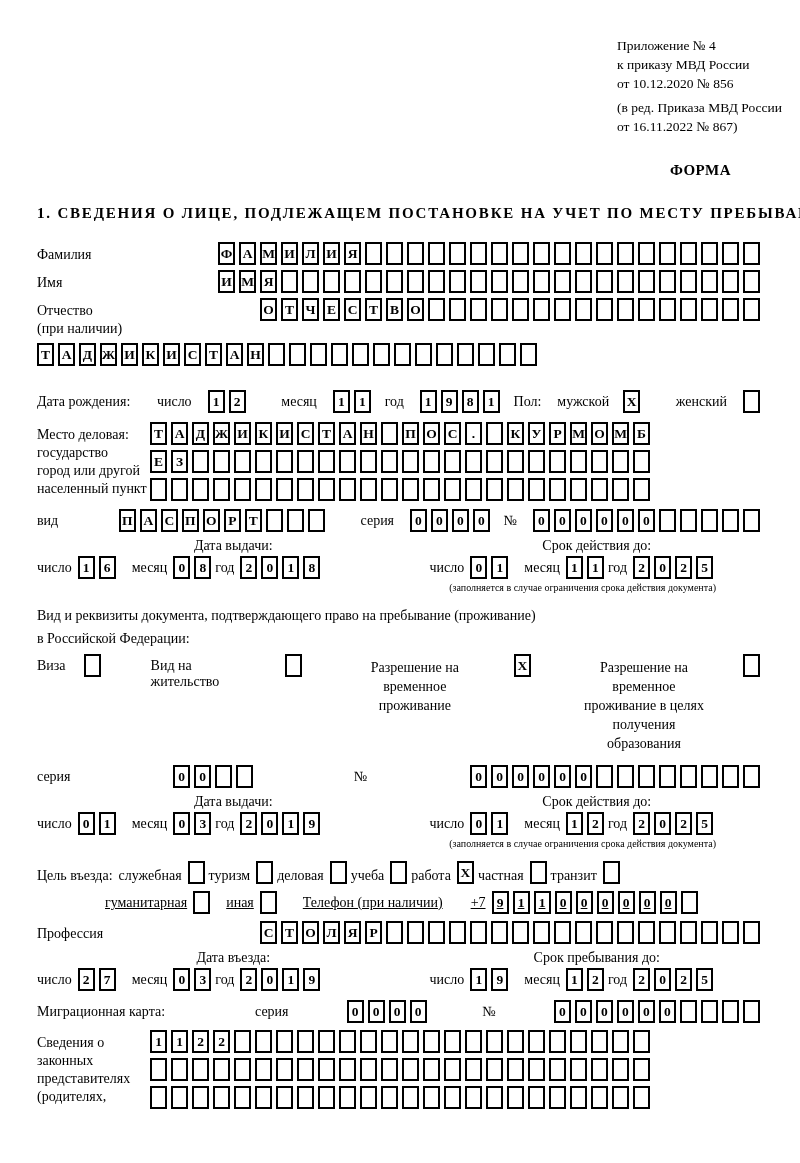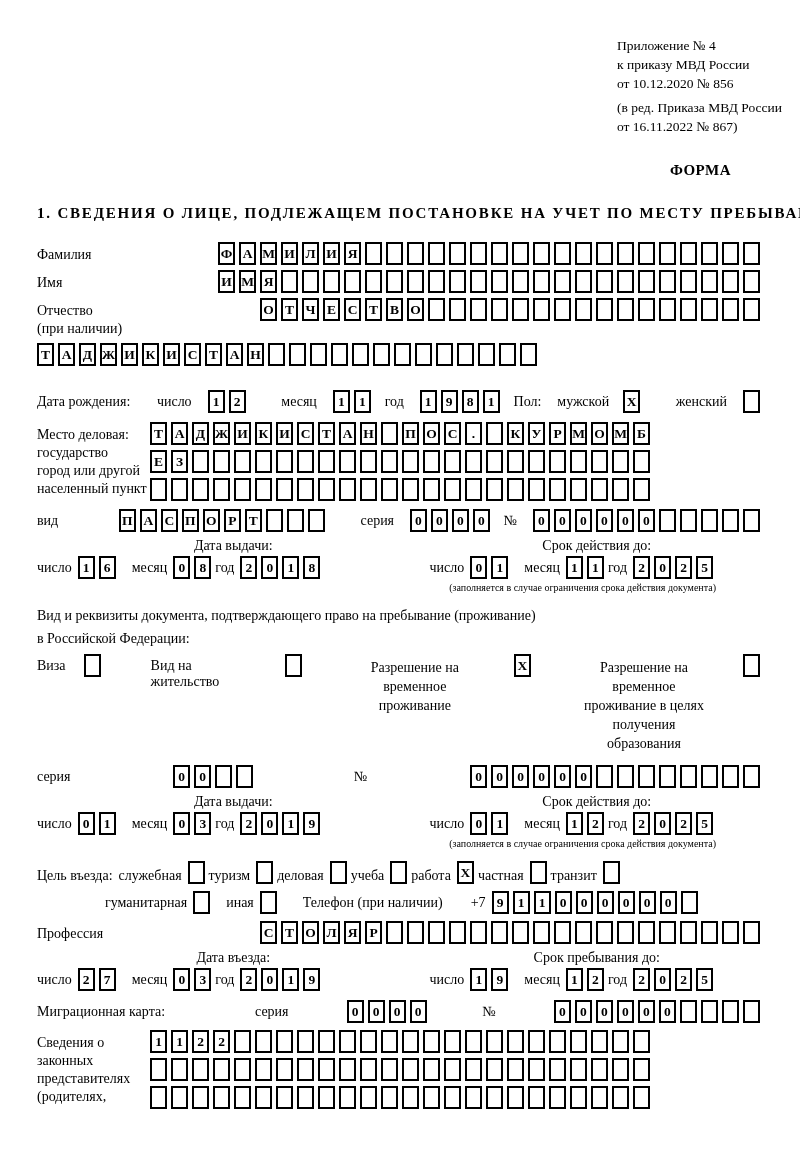--- a/index.html
+++ b/index.html
@@ -51,21 +51,21 @@
   .dc-r { width: 46%; display: flex; align-items: flex-start; }
   .note-right { text-align: right; padding-right: 48px; font-size: 10px; margin-top: 3px; }
 
   .doc-title { text-align: center; font-weight: bold; margin-top: 8px; }
 
   .permit-line { display: flex; align-items: flex-start; margin-top: 10px; gap: 12px; }
   .permit-opt { text-align: center; line-height: 19px; padding-top: 4px; }
   .mt2 { margin-top: 12px; }
 
   .purpose-row { display: flex; align-items: flex-end; margin-top: 12px; }
-  .purpose-row2 { display: flex; align-items: flex-start; margin-top: 7px; padding-left: 68px; }
+  .purpose-row2 { display: flex; align-items: flex-start; margin-top: 7px; padding-left: 68px; text-decoration: underline; }
   .rd-line { line-height: 25px; margin-top: 10px; }
   .rd-line2 { line-height: 22px; }
 </style>
 </head>
 <body>
 
 <div class="page">
 
   <div class="appendix">
     <div>Приложение № 4</div>

